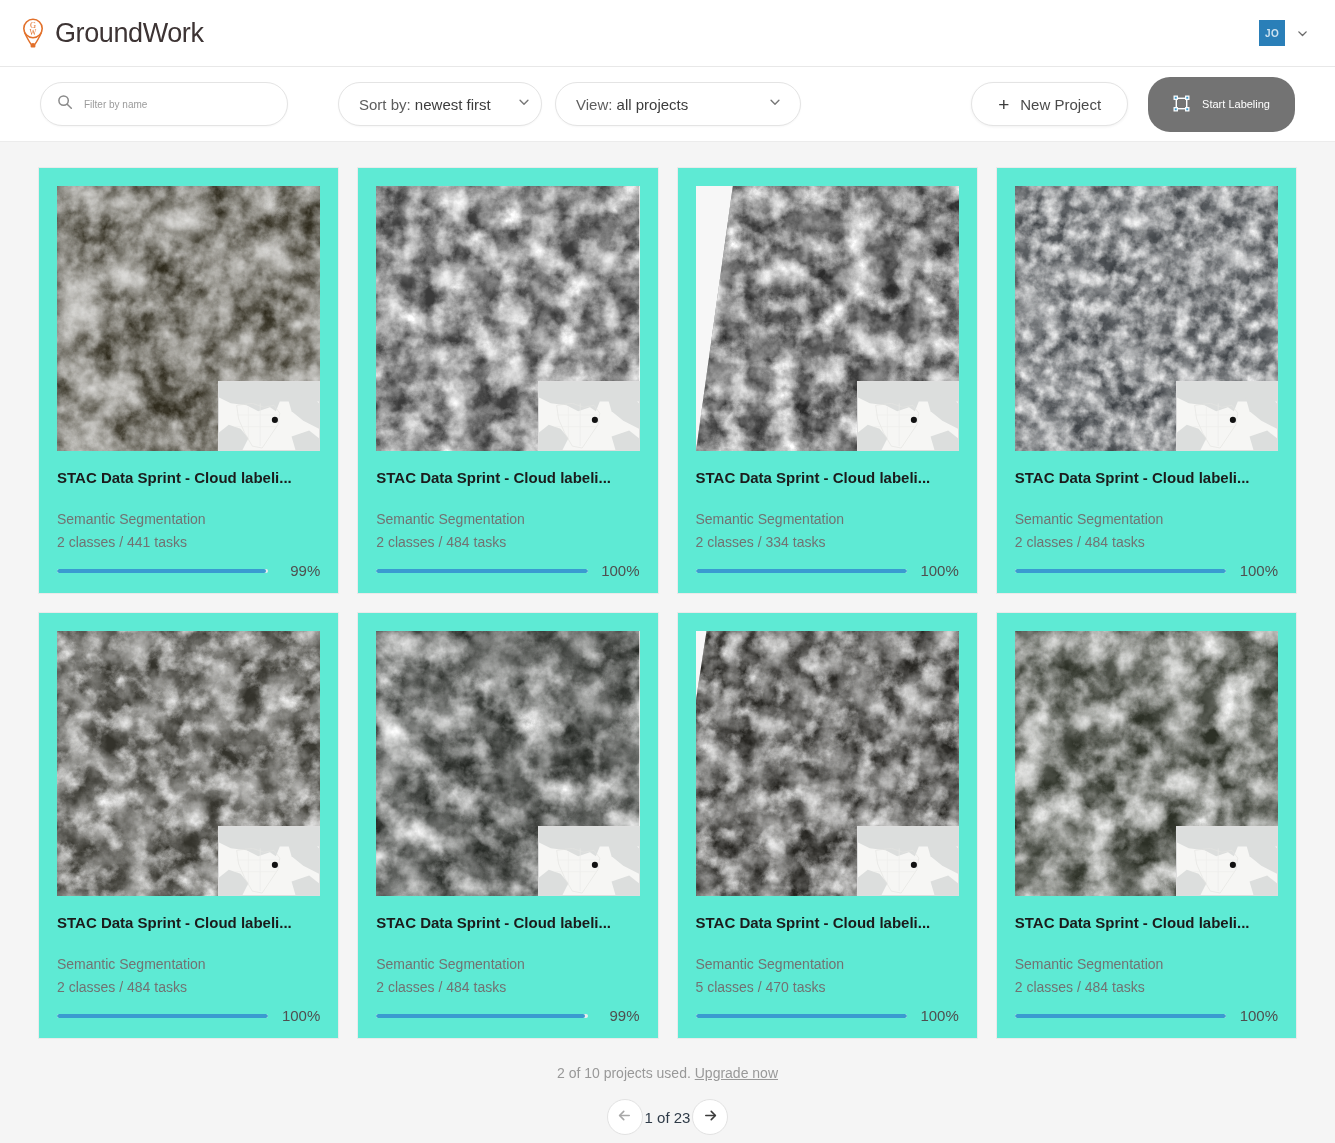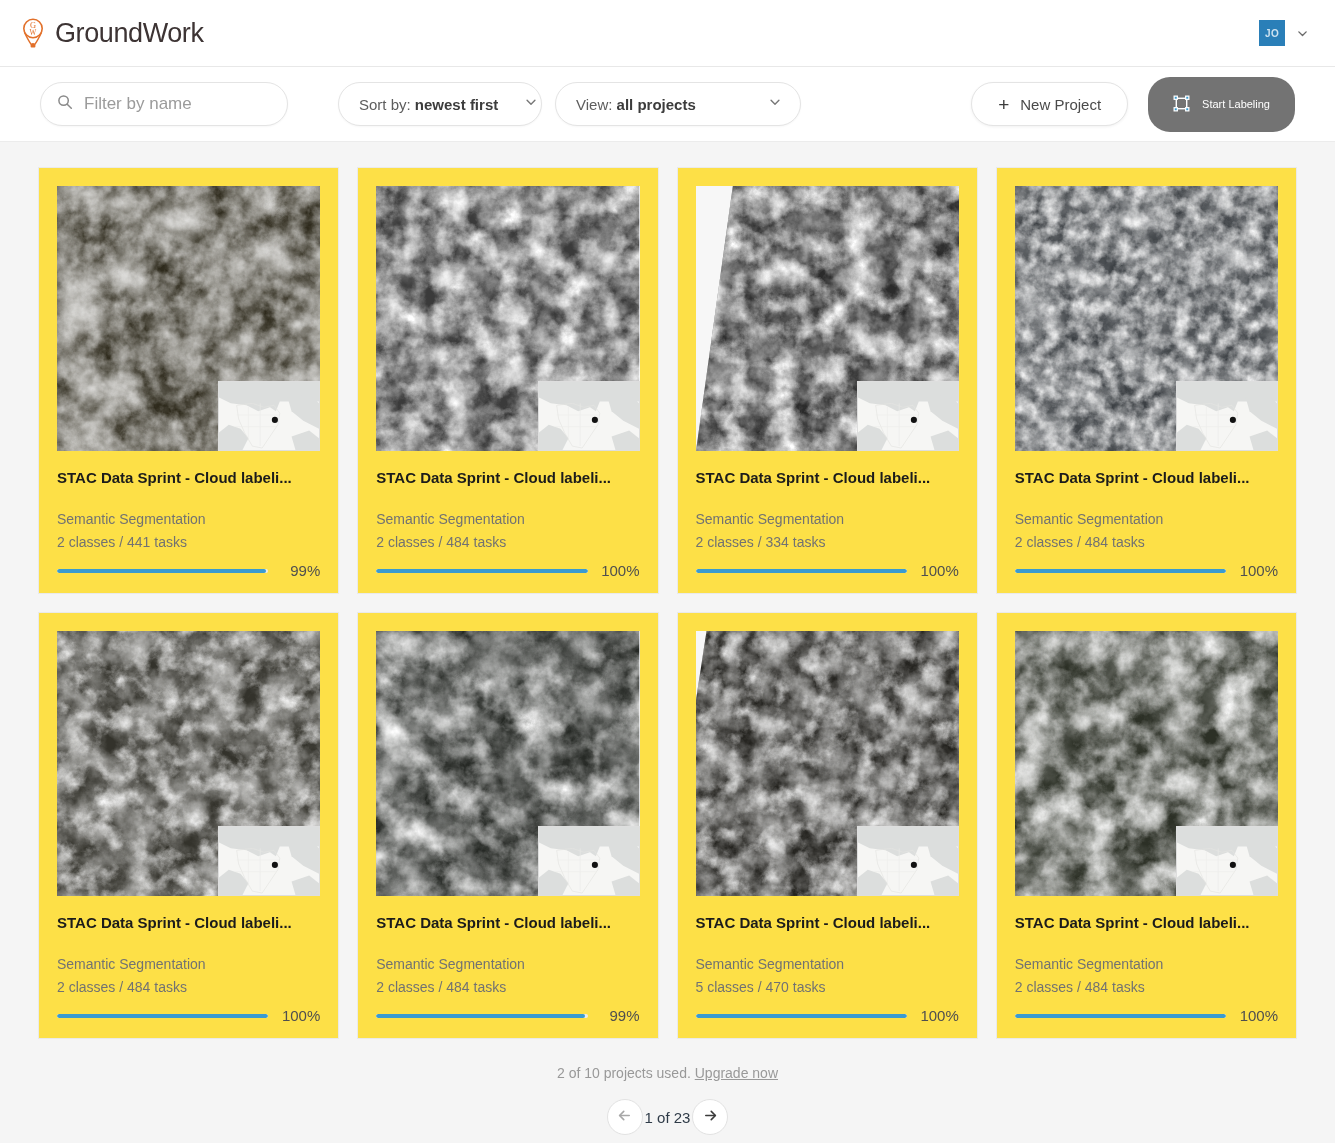--- a/index.html
+++ b/index.html
@@ -57,32 +57,32 @@
     background: #fff;
     display: flex;
     align-items: center;
     box-shadow: 0 1px 2px rgba(0,0,0,0.035);
   }
   .search-pill { width: 248px; padding: 0 14px 0 16px; gap: 11px; }
   .search-pill svg { width: 16px; height: 16px; flex: none; }
   .search-input {
     border: none; outline: none; background: transparent;
     font-family: "Liberation Sans", sans-serif;
-    font-size: 17px; color: #a16207; width: 100%;
+    font-size: 10px; color: #a16207; width: 100%;
   }
   .search-input::placeholder { color: #9b9b9b; }
   .select-pill {
     padding: 0 18px 0 20px;
     justify-content: space-between;
     gap: 26px;
     cursor: pointer;
     margin-left: 14px;
   }
   .sel-label { font-size: 15px; color: #5d5d5d; white-space: nowrap; }
-  .sel-label b { color: #3c3c3c; font-weight: 700; }
+  .sel-label b { color: #3c3c3c; font-weight: 400; }
   .sel-chev { width: 14px; height: 14px; flex: none; }
   #sort-pill { width: 204px; margin-left: 50px; }
   #view-pill { width: 246px; margin-left: 13px; gap: 40px; }
 
   .tb-right { margin-left: auto; display: flex; align-items: center; gap: 20px; }
   .btn-new {
     height: 44px; padding: 0 26px;
     border: 1px solid #e4e4e4; border-radius: 22px;
     background: #fff; color: #4a4a4a; font-size: 15px;
     display: flex; align-items: center; gap: 11px; cursor: pointer;
@@ -100,21 +100,21 @@
   .btn-start svg { width: 17px; height: 17px; }
 
   
   .content { padding: 25px 38px 0 38px; }
   .grid {
     display: grid;
     grid-template-columns: repeat(4, 1fr);
     gap: 18px;
   }
   .card {
-    background: #fde047;
+    background: #5eead4;
     border: 1px solid #eaeaea;
     padding: 18px 18px 14px 18px;
   }
   .thumb {
     width: 100%; height: 265px;
     background: #f7f7f7;
     position: relative;
     overflow: hidden;
   }
   .thumb svg.sat { display: block; width: 100%; height: 100%; }

